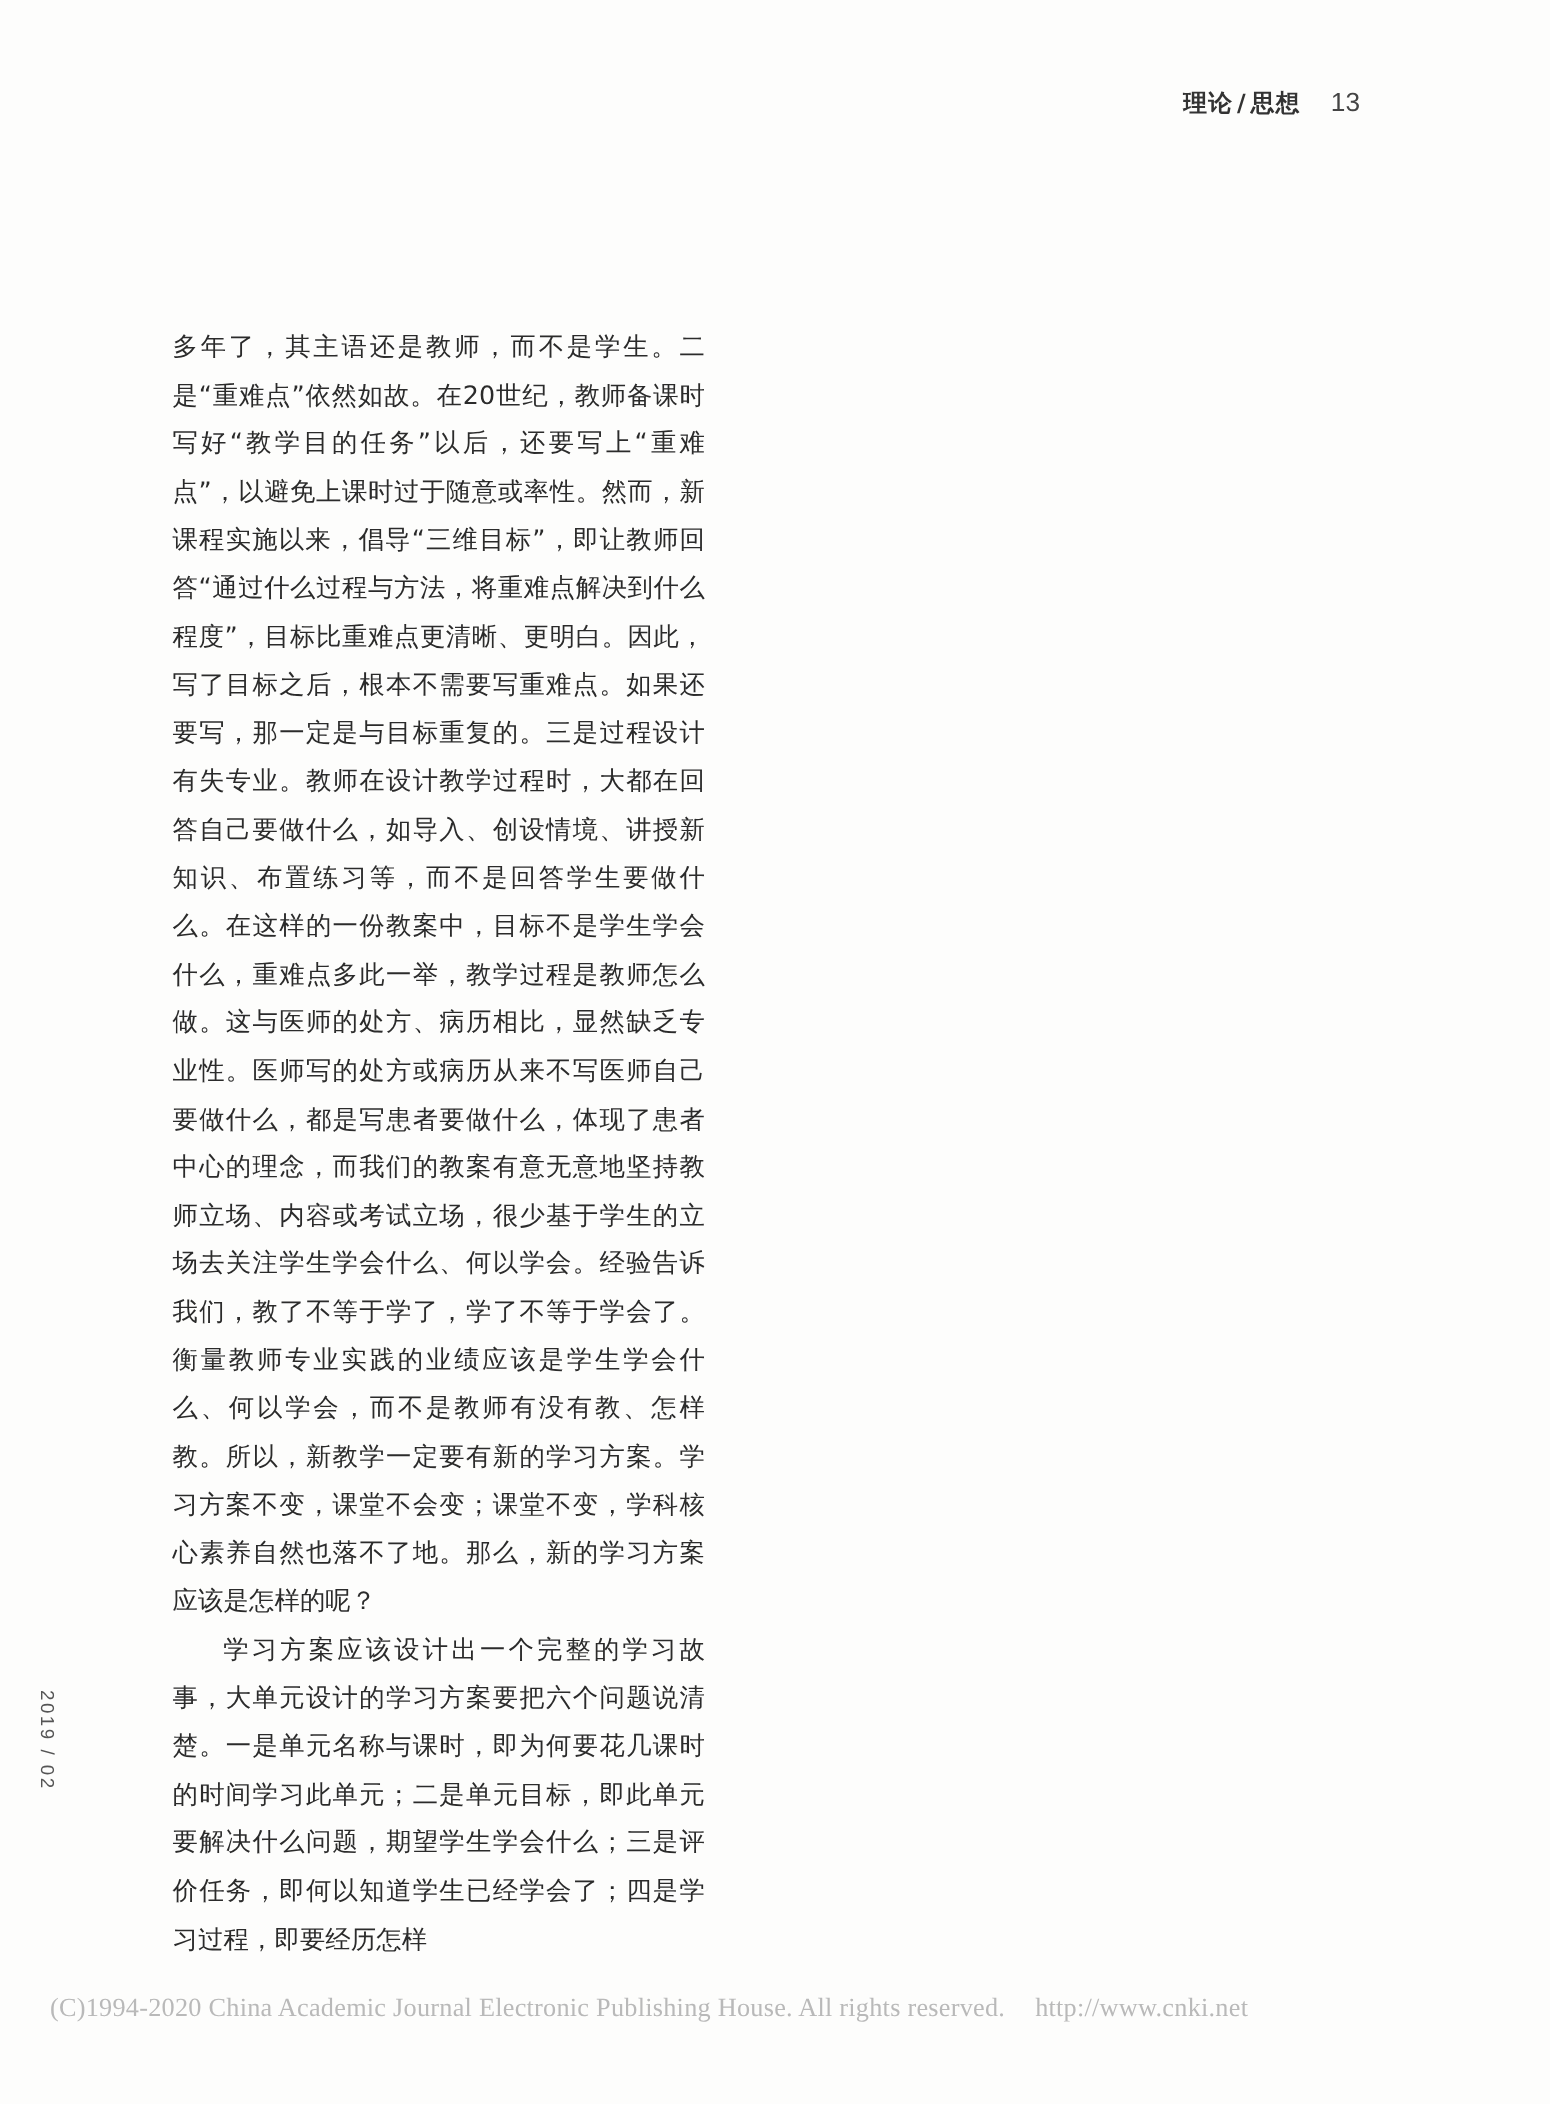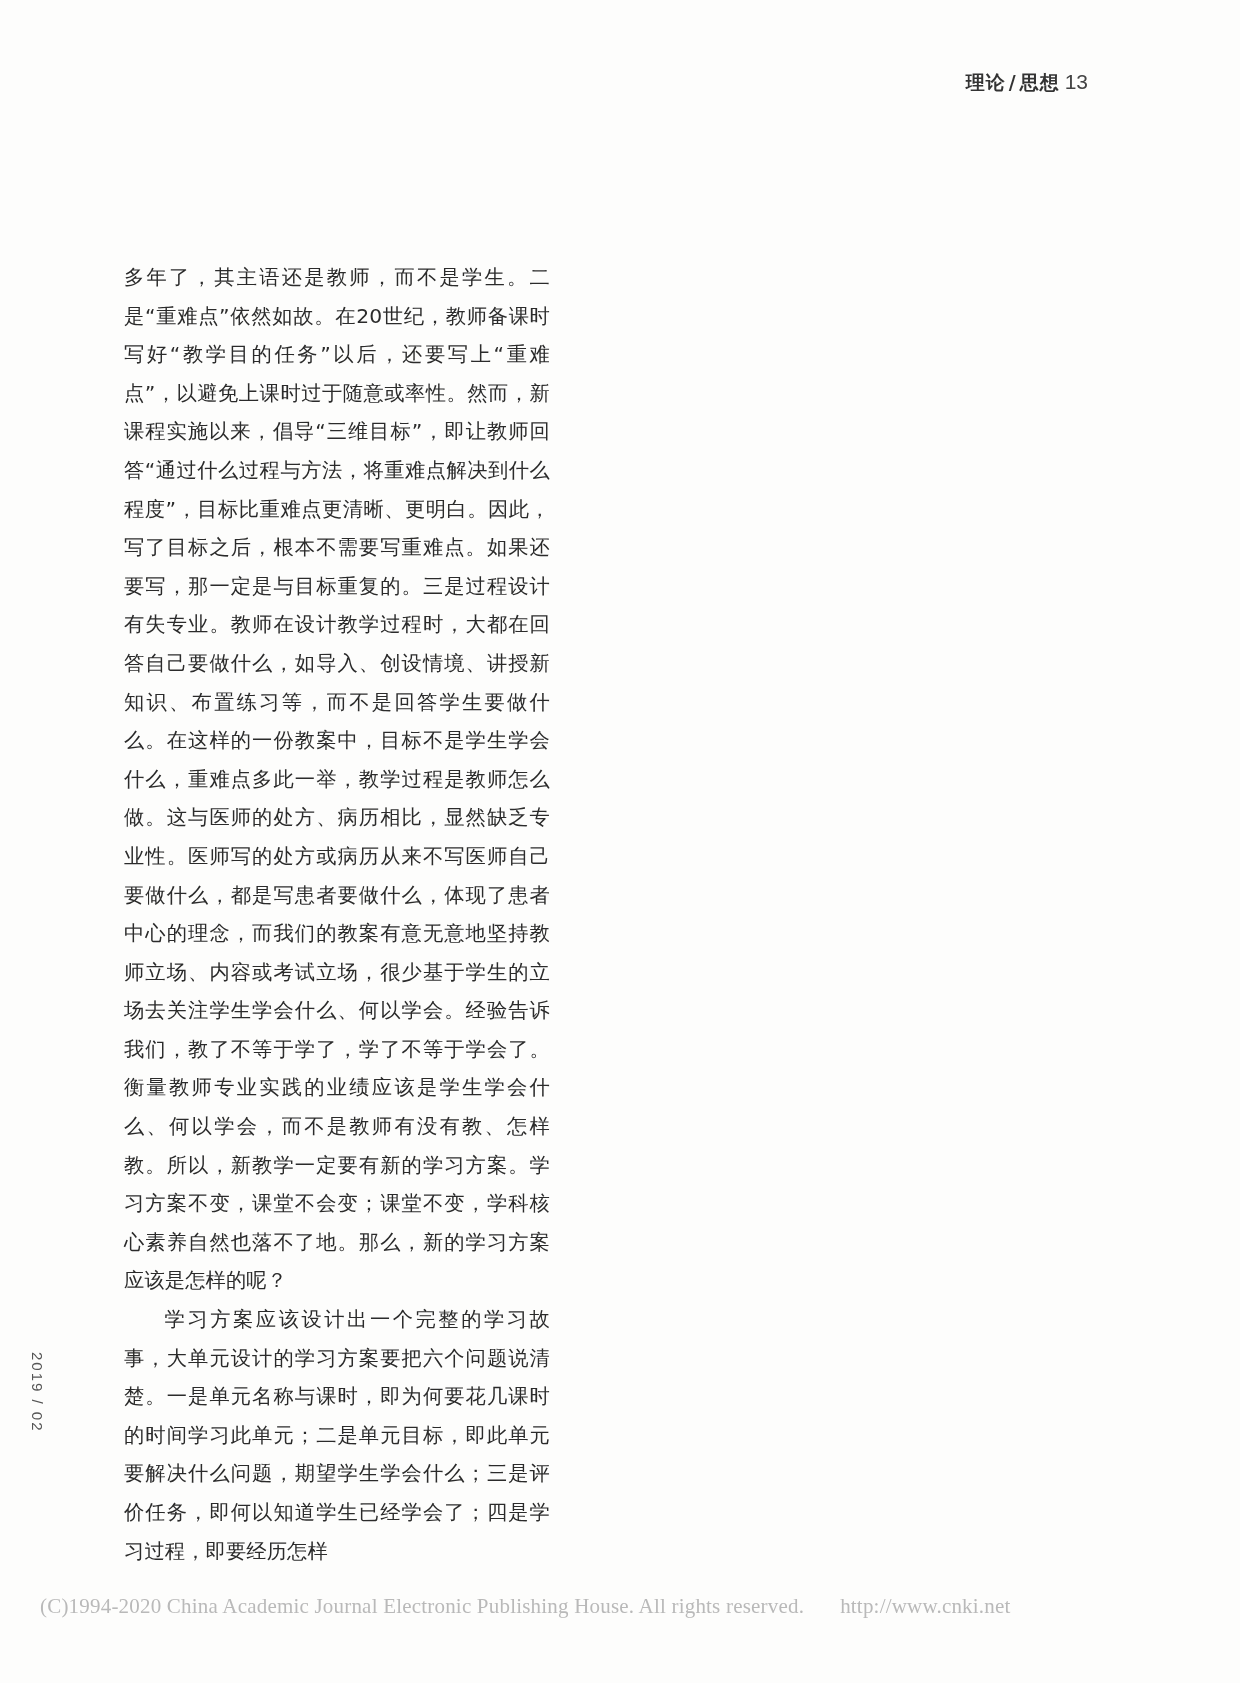--- a/index.html
+++ b/index.html
@@ -22,42 +22,42 @@
     background: #fdfdfc;
   }
 
   
   .running-head {
     position: absolute;
     top: 70px;
     right: 152px;
     display: flex;
     align-items: baseline;
-    gap: 5px;
+    gap: 24px;
     white-space: nowrap;
   }
   .rh-section {
     font-size: 19px;
     letter-spacing: 1px;
     color: #333;
     font-family: "DejaVu Sans", "Liberation Sans", sans-serif;
   }
   .rh-section .rh-strong { font-weight: bold; }
   .rh-sep { padding: 0 3px; font-weight: bold; }
   .rh-pageno {
     font-size: 21px;
     color: #444;
     font-family: "Liberation Sans", sans-serif;
   }
 
   
   .columns {
     position: absolute;
     top: 258px;
-    left: 124px;
+    left: 138px;
     width: 910px;
     height: 1175px;
     display: flex;
     gap: 58px;
   }
   .col {
     width: 426px;
     height: 100%;
   }
   .col p {
@@ -101,21 +101,21 @@
     bottom: 64px;
     display: flex;
     align-items: baseline;
     white-space: nowrap;
     font-family: "Liberation Serif", "DejaVu Serif", serif;
     font-size: 21px;
     color: #b9b9b9;
     text-align: center;
   }
   .footer .copy-text { letter-spacing: 0.2px; }
-  .footer .copy-url { margin-left: 36px; letter-spacing: 0.2px; }
+  .footer .copy-url { margin-left: 24px; letter-spacing: 0.2px; }
 </style>
 </head>
 <body>
 
 <div class="page">
 
   <div class="running-head">
     <div class="rh-section">
       <span class="rh-strong">理论</span><span class="rh-sep">/</span><span class="rh-strong">思想</span>
     </div>

